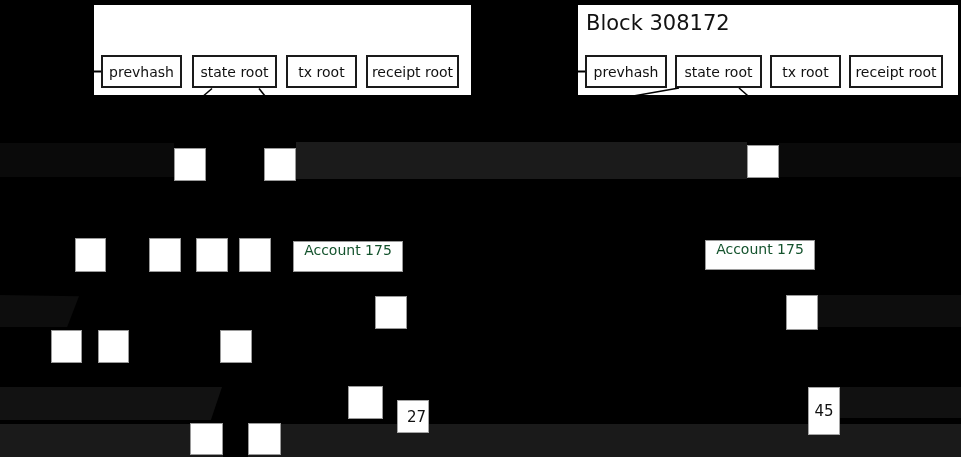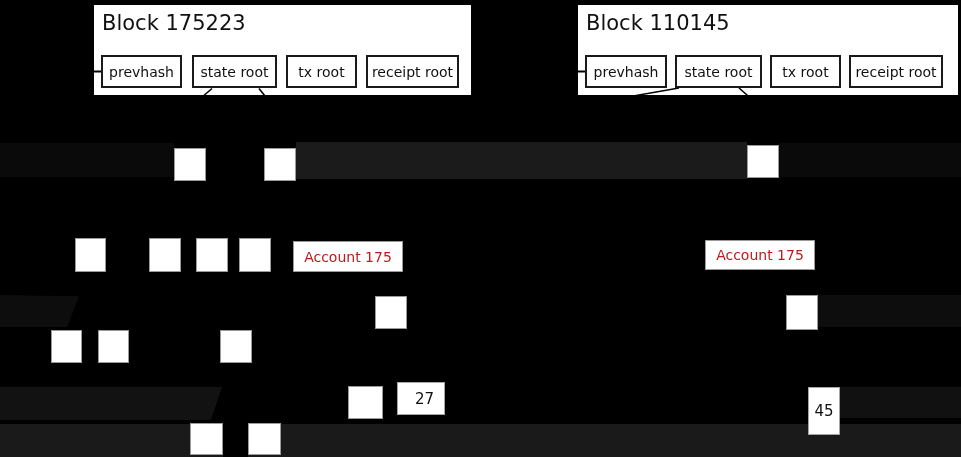--- a/index.html
+++ b/index.html
@@ -9,21 +9,21 @@
   .band{position:absolute;box-sizing:border-box;}
   
   .node{position:absolute;box-sizing:border-box;background:#ffffff;border:1px solid #9a9a9a;}
   
   .block{position:absolute;box-sizing:border-box;background:#ffffff;border:2px solid #000;}
   .block-title{position:absolute;left:8px;top:6px;font-size:21px;color:#111;white-space:nowrap;}
   .field{position:absolute;box-sizing:border-box;background:#fff;border:2px solid #1a1a1a;
          display:flex;align-items:center;justify-content:center;font-size:14px;color:#111;white-space:nowrap;}
   
   .labelbox{position:absolute;box-sizing:border-box;background:#fff;border:1px solid #9a9a9a;
-            display:flex;align-items:center;justify-content:center;font-size:14px;color:#b91c1c;white-space:nowrap;}
+            display:flex;justify-content:center;font-size:14px;color:#14532d;white-space:nowrap;}
   .valuebox{position:absolute;box-sizing:border-box;background:#fff;border:1px solid #a5a5a5;
             display:flex;align-items:center;justify-content:center;font-size:15px;color:#111;}
   svg.overlay{position:absolute;left:0;top:0;pointer-events:none;}
 </style>
 </head>
 <body>
 
 <div id="canvas">
 
   <div class="band" style="left:0;top:143px;width:174px;height:34px;background:#0a0a0a;"></div>
@@ -59,37 +59,36 @@
 
   <div class="node" style="left:190px;top:423px;width:33px;height:32px;"></div>
   <div class="node" style="left:248px;top:423px;width:33px;height:32px;"></div>
 
   <div class="labelbox" style="left:293px;top:241px;width:110px;height:31px;">
     <span>Account 175</span>
   </div>
   <div class="labelbox" style="left:705px;top:240px;width:110px;height:30px;">
     <span>Account 175</span>
   </div>
-  <div class="valuebox" style="left:397px;top:382px;width:48px;height:33px;padding-left:7px;">
+  <div class="valuebox" style="left:397px;top:400px;width:32px;height:33px;padding-left:7px;">
     <span>27</span>
   </div>
   <div class="valuebox" style="left:808px;top:387px;width:32px;height:48px;">
     <span>45</span>
   </div>
 
   <div class="block" style="left:92px;top:3px;width:381px;height:94px;">
-    <div class="block-title">Block 175223</div>
     <div class="field" style="left:7px;top:50px;width:81px;height:33px;">prevhash</div>
     <div class="field" style="left:98px;top:50px;width:85px;height:33px;">state root</div>
     <div class="field" style="left:192px;top:50px;width:71px;height:33px;">tx root</div>
     <div class="field" style="left:272px;top:50px;width:93px;height:33px;">receipt root</div>
   </div>
 
   <div class="block" style="left:576px;top:3px;width:384px;height:94px;">
-    <div class="block-title">Block 110145</div>
+    <div class="block-title">Block 308172</div>
     <div class="field" style="left:7px;top:50px;width:82px;height:33px;">prevhash</div>
     <div class="field" style="left:97px;top:50px;width:87px;height:33px;">state root</div>
     <div class="field" style="left:192px;top:50px;width:71px;height:33px;">tx root</div>
     <div class="field" style="left:271px;top:50px;width:94px;height:33px;">receipt root</div>
   </div>
 
   <svg class="overlay" width="961" height="457" viewBox="0 0 961 457">
 
     <line x1="92" y1="71.5" x2="101" y2="71.5" stroke="#000" stroke-width="2"></line>
     <line x1="576" y1="71.5" x2="585" y2="71.5" stroke="#000" stroke-width="2"></line>

